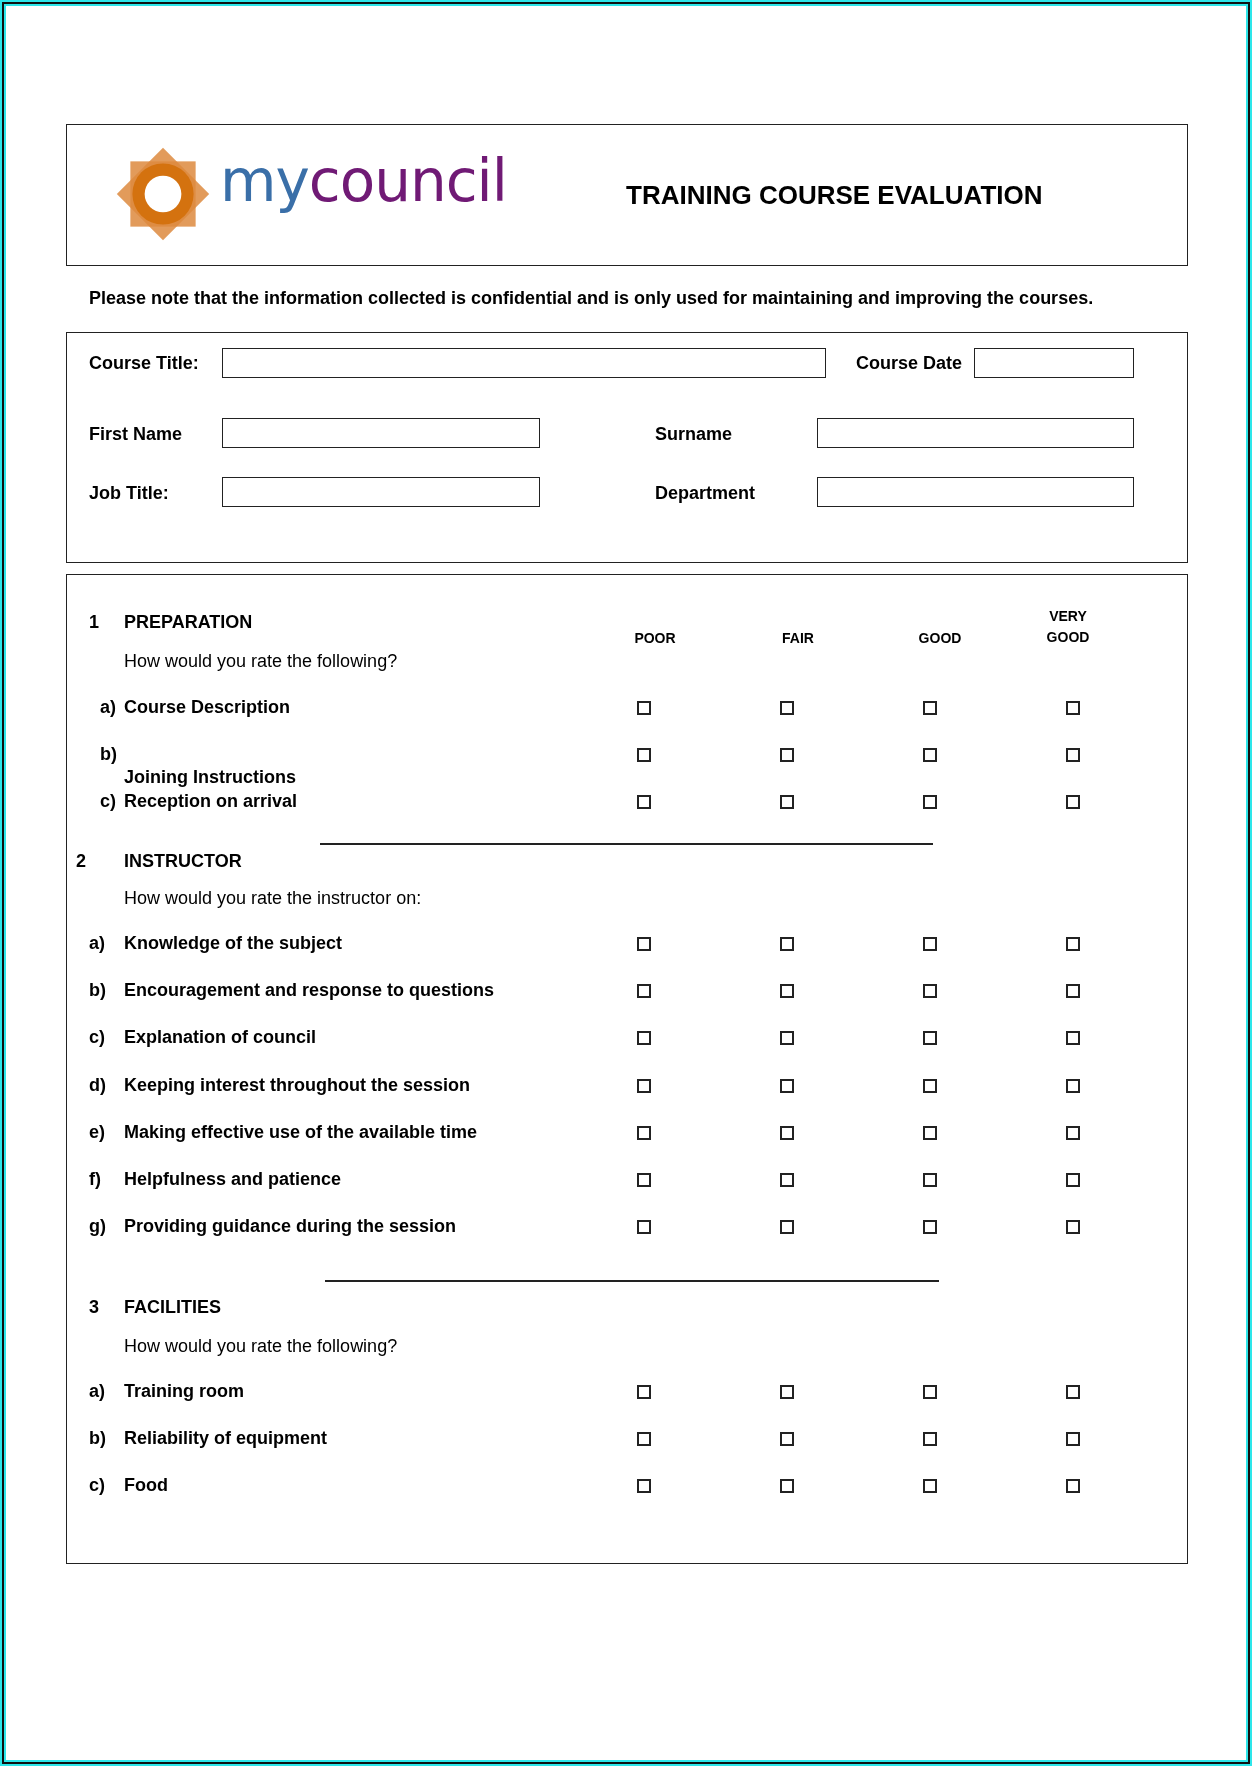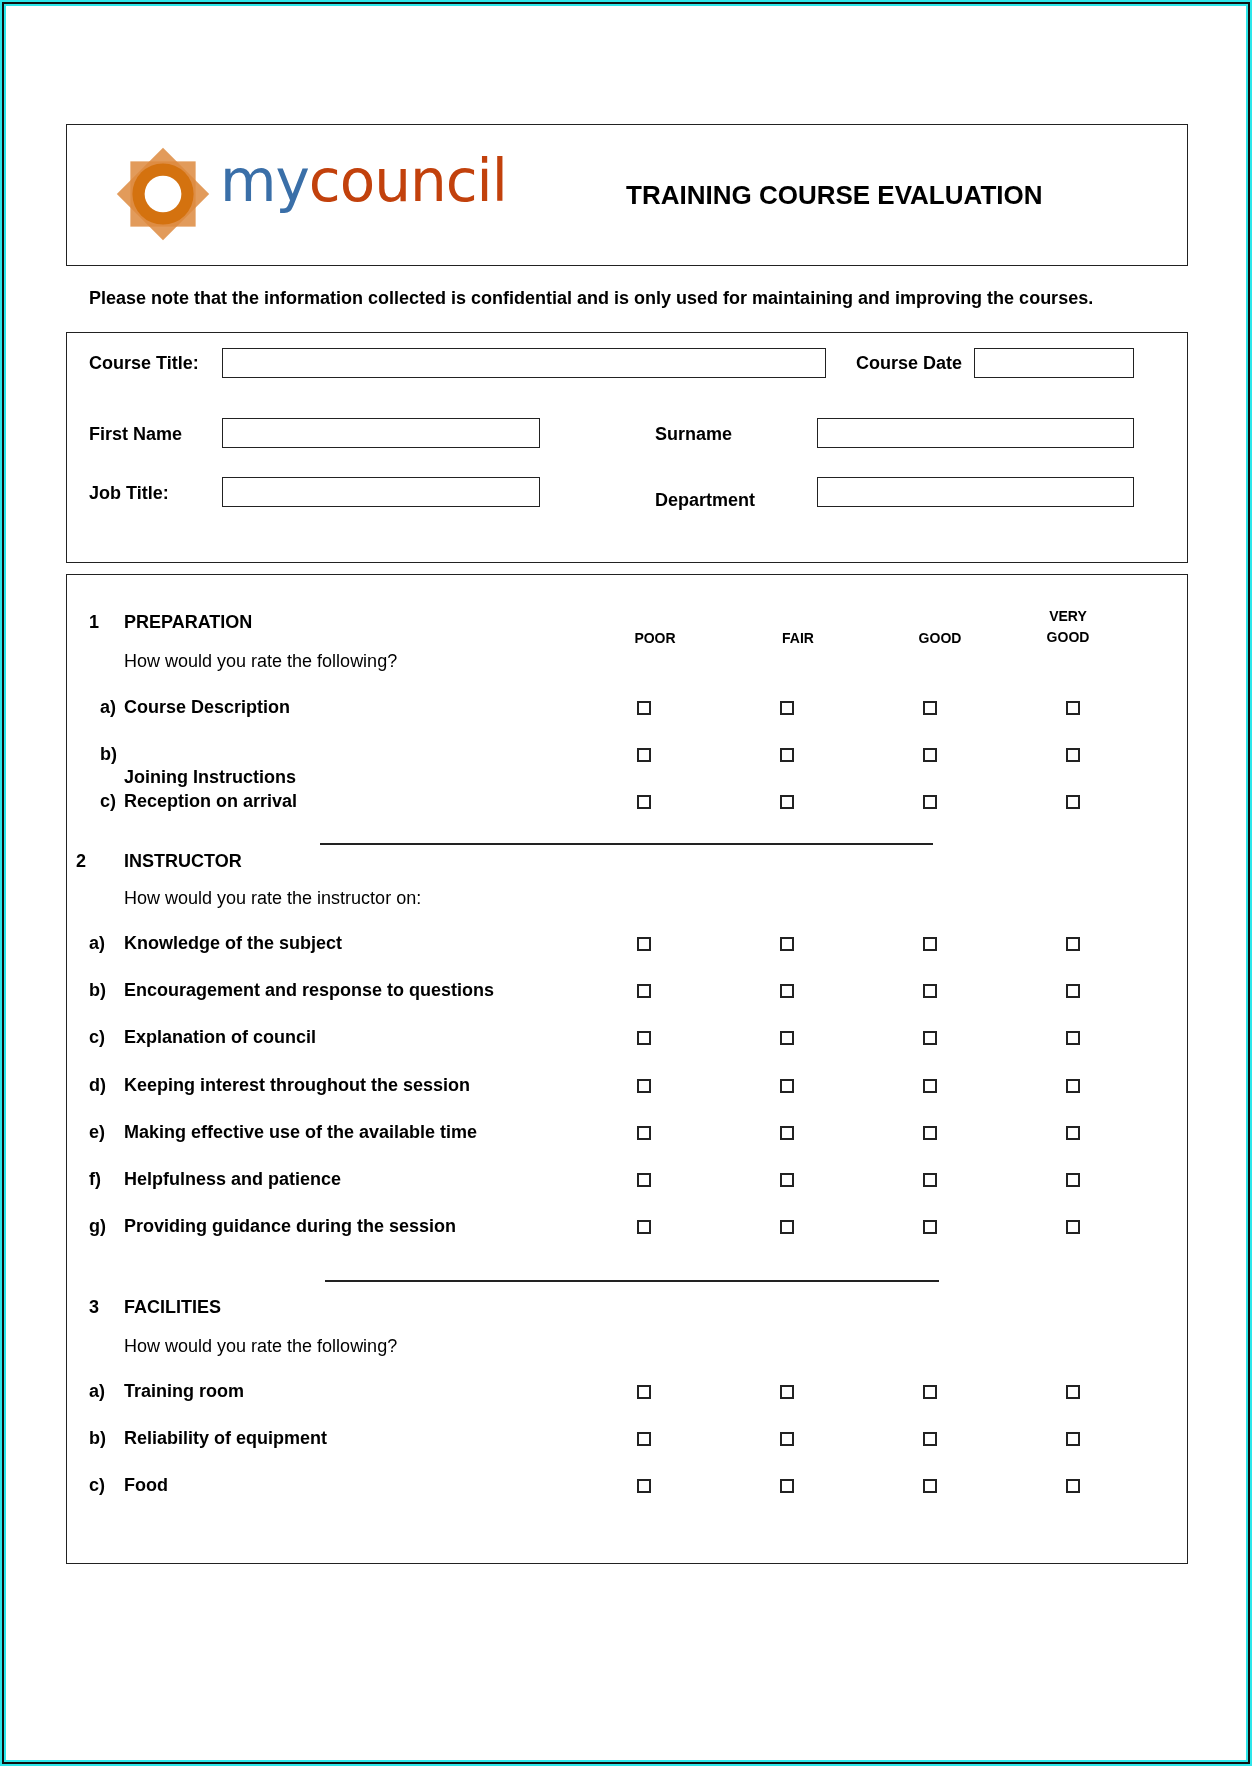--- a/index.html
+++ b/index.html
@@ -36,41 +36,41 @@
 
 <div class="box" style="left:66px; top:124px; width:1122px; height:142px;"></div>
 
 <svg class="logo" viewBox="0 0 100 100">
   <rect x="18" y="18" width="64" height="64" fill="#dd8a3e" fill-opacity="0.85"></rect>
   <rect x="18" y="18" width="64" height="64" fill="#dd8a3e" fill-opacity="0.85" transform="rotate(45 50 50)"></rect>
   <circle cx="50" cy="50" r="30" fill="#d4720f"></circle>
   <circle cx="50" cy="50" r="18" fill="#ffffff"></circle>
 </svg>
 <div class="brand">
-  <span style="color:#3a6fa8;">my</span><span style="color:#c2410c;">council</span>
+  <span style="color:#3a6fa8;">my</span><span style="color:#701a75;">council</span>
 </div>
 <div class="title abs">TRAINING COURSE EVALUATION</div>
 
 <div class="notice abs">Please note that the information collected is confidential and is only used for maintaining and improving the courses.</div>
 
 <div class="box" style="left:66px; top:332px; width:1122px; height:231px;"></div>
 
 <div class="abs lbl" style="left:89px; top:353px;">Course Title:</div>
 <div class="field" style="left:222px; top:348px; width:604px;"><span></span></div>
 <div class="abs lbl" style="left:856px; top:353px;">Course Date</div>
 <div class="field" style="left:974px; top:348px; width:160px;"><span></span></div>
 
 <div class="abs lbl" style="left:89px; top:424px;">First Name</div>
 <div class="field" style="left:222px; top:418px; width:318px;"><span></span></div>
 <div class="abs lbl" style="left:655px; top:424px;">Surname</div>
 <div class="field" style="left:817px; top:418px; width:317px;"><span></span></div>
 
 <div class="abs lbl" style="left:89px; top:483px;">Job Title:</div>
 <div class="field" style="left:222px; top:477px; width:318px;"><span></span></div>
-<div class="abs lbl" style="left:655px; top:483px;margin-top:7px;">Department</div>
+<div class="abs lbl" style="left:655px; top:483px;">Department</div>
 <div class="field" style="left:817px; top:477px; width:317px;"><span></span></div>
 
 <div class="box" style="left:66px; top:574px; width:1122px; height:990px;"></div>
 
 <div class="abs hdr" style="left:605px; top:628px;">POOR</div>
 <div class="abs hdr" style="left:748px; top:628px;">FAIR</div>
 <div class="abs hdr" style="left:890px; top:628px;">GOOD</div>
 <div class="abs hdr" style="left:1018px; top:606px;">
   <div>VERY</div>
   <div>GOOD</div>

